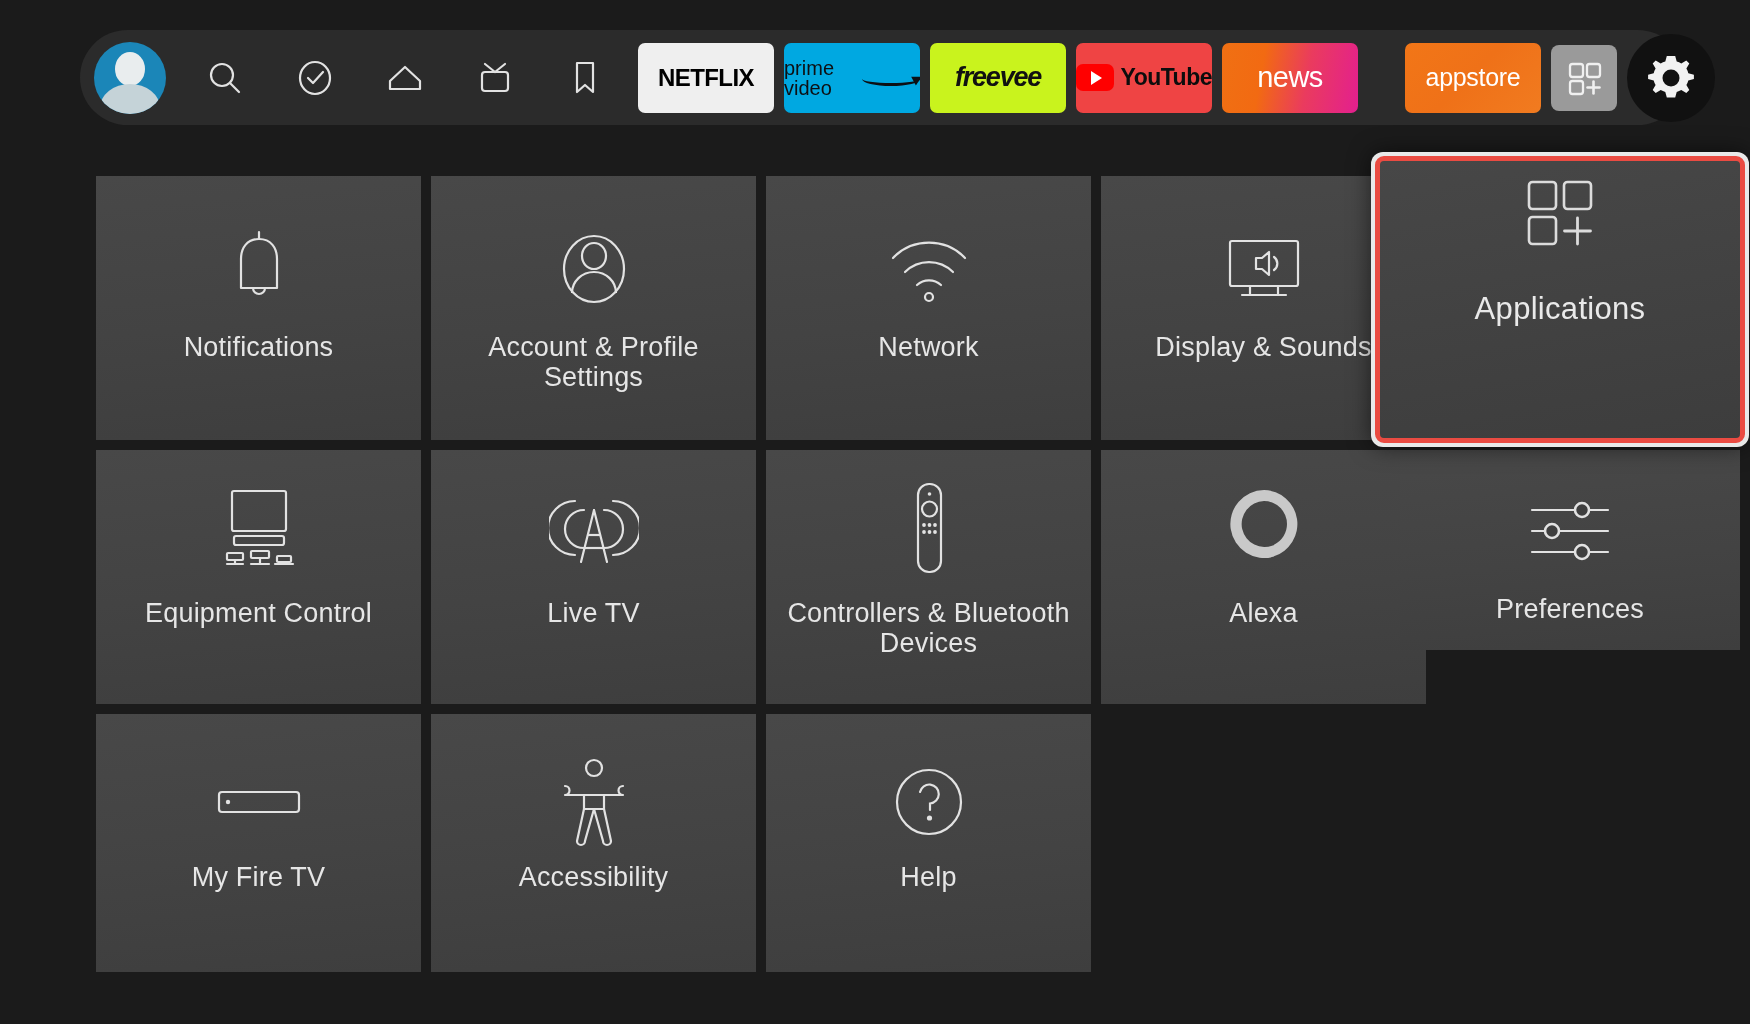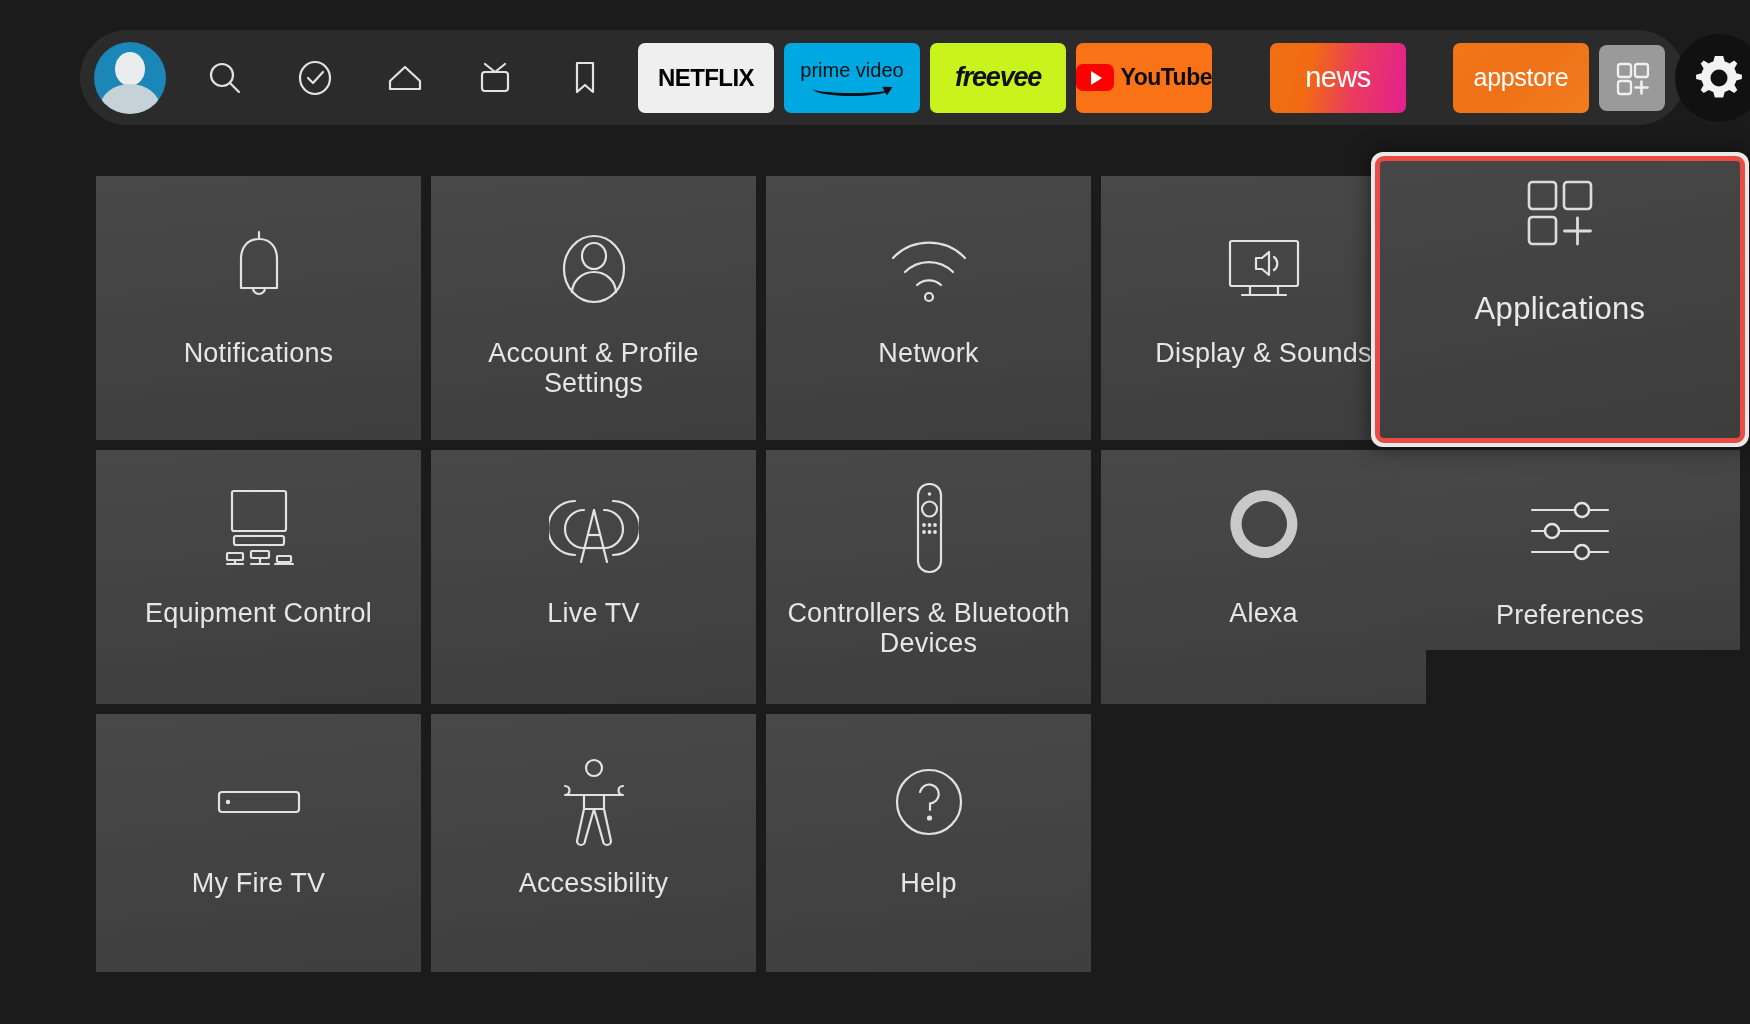--- a/index.html
+++ b/index.html
@@ -51,54 +51,54 @@
     border-radius: 7px;
     display: flex; align-items: center; justify-content: center;
     cursor: pointer; overflow: hidden; position: relative;
     flex: none;
   }
   .tile-netflix { background: #efefef; }
   .tile-netflix .lbl {
     color: #000000; font-weight: bold; font-size: 24px;
     letter-spacing: -0.6px; font-family: "Liberation Sans", sans-serif;
   }
-  .tile-prime { background: #00a8e1; flex-direction: column; }
+  .tile-prime { background: #00a8e1; flex-direction: row; }
   .tile-prime .lbl { color: #0d1014; font-size: 20px; line-height: 1; }
   .tile-prime .smile {
     width: 78px; height: 14px; margin-top: 2px;
     border-bottom: 3px solid #0d1014;
     border-radius: 0 0 50% 50%;
     position: relative;
   }
   .tile-prime .smile:after {
     content: ""; position: absolute; right: -2px; bottom: -1px;
     border-left: 9px solid #0d1014;
     border-top: 5px solid transparent;
     border-bottom: 5px solid transparent;
     transform: rotate(-28deg);
   }
   .tile-freevee { background: #c9f31d; justify-content: center; }
   .tile-freevee .lbl {
     color: #111; font-size: 27px; font-weight: bold;
     font-style: italic; letter-spacing: -1.2px;
   }
-  .tile-youtube { background: #f97316; display: flex; gap: 7px; }
+  .tile-youtube { background: #ef4444; display: flex; gap: 7px; }
   .yt-play {
     width: 38px; height: 27px; border-radius: 7px; background: #ff0000;
     display: flex; align-items: center; justify-content: center;
   }
   .yt-play .tri {
     width: 0; height: 0;
     border-left: 11px solid #fff;
     border-top: 7px solid transparent;
     border-bottom: 7px solid transparent;
     margin-left: 3px;
   }
   .tile-youtube .lbl { color: #0d0d0d; font-size: 23px; font-weight: bold; letter-spacing: -0.5px; }
-  .tile-news { background: linear-gradient(100deg,#f07013 0%,#f26a12 30%,#ea3b5e 62%,#e31f8f 100%); margin-left: 48px; }
+  .tile-news { background: linear-gradient(100deg,#f07013 0%,#f26a12 30%,#ea3b5e 62%,#e31f8f 100%); }
   .tile-news .lbl { color: #fff; font-size: 29px; letter-spacing: -0.5px; }
   .tile-appstore { background: linear-gradient(135deg,#f27617 0%,#ef7118 48%,#f17b20 100%); margin-left: 37px; }
   .tile-appstore .lbl { color: #fff; font-size: 25px; letter-spacing: -0.3px; }
 
   .grid-tile {
     width: 66px; height: 66px; border-radius: 8px;
     background: #9a9a9a;
     display: flex; align-items: center; justify-content: center;
     margin-left: 10px; flex: none; cursor: pointer;
   }
@@ -127,21 +127,21 @@
   .r2 .cell { height: 254px; }
   .r3 .cell { height: 258px; }
   .cell .cell-icon {
     height: 110px; display: flex; align-items: center; justify-content: center;
     margin-top: 38px;
   }
   .r2 .cell .cell-icon { margin-top: 24px; height: 108px; }
   .r3 .cell .cell-icon { margin-top: 36px; height: 104px; }
   .cell .cell-label {
     color: #e6e6e6; font-size: 27px; line-height: 1.12;
-    text-align: center; max-width: 290px; margin-top: 14px;
+    text-align: center; max-width: 290px; margin-top: 8px;
     letter-spacing: 0.2px;
   }
   .r2 .cell .cell-label { margin-top: 16px; }
 
   
   .focus-tile {
     position: absolute; left: 1371px; top: 152px;
     width: 378px; height: 295px;
     border-radius: 12px;
     background: #e9e9e9;

